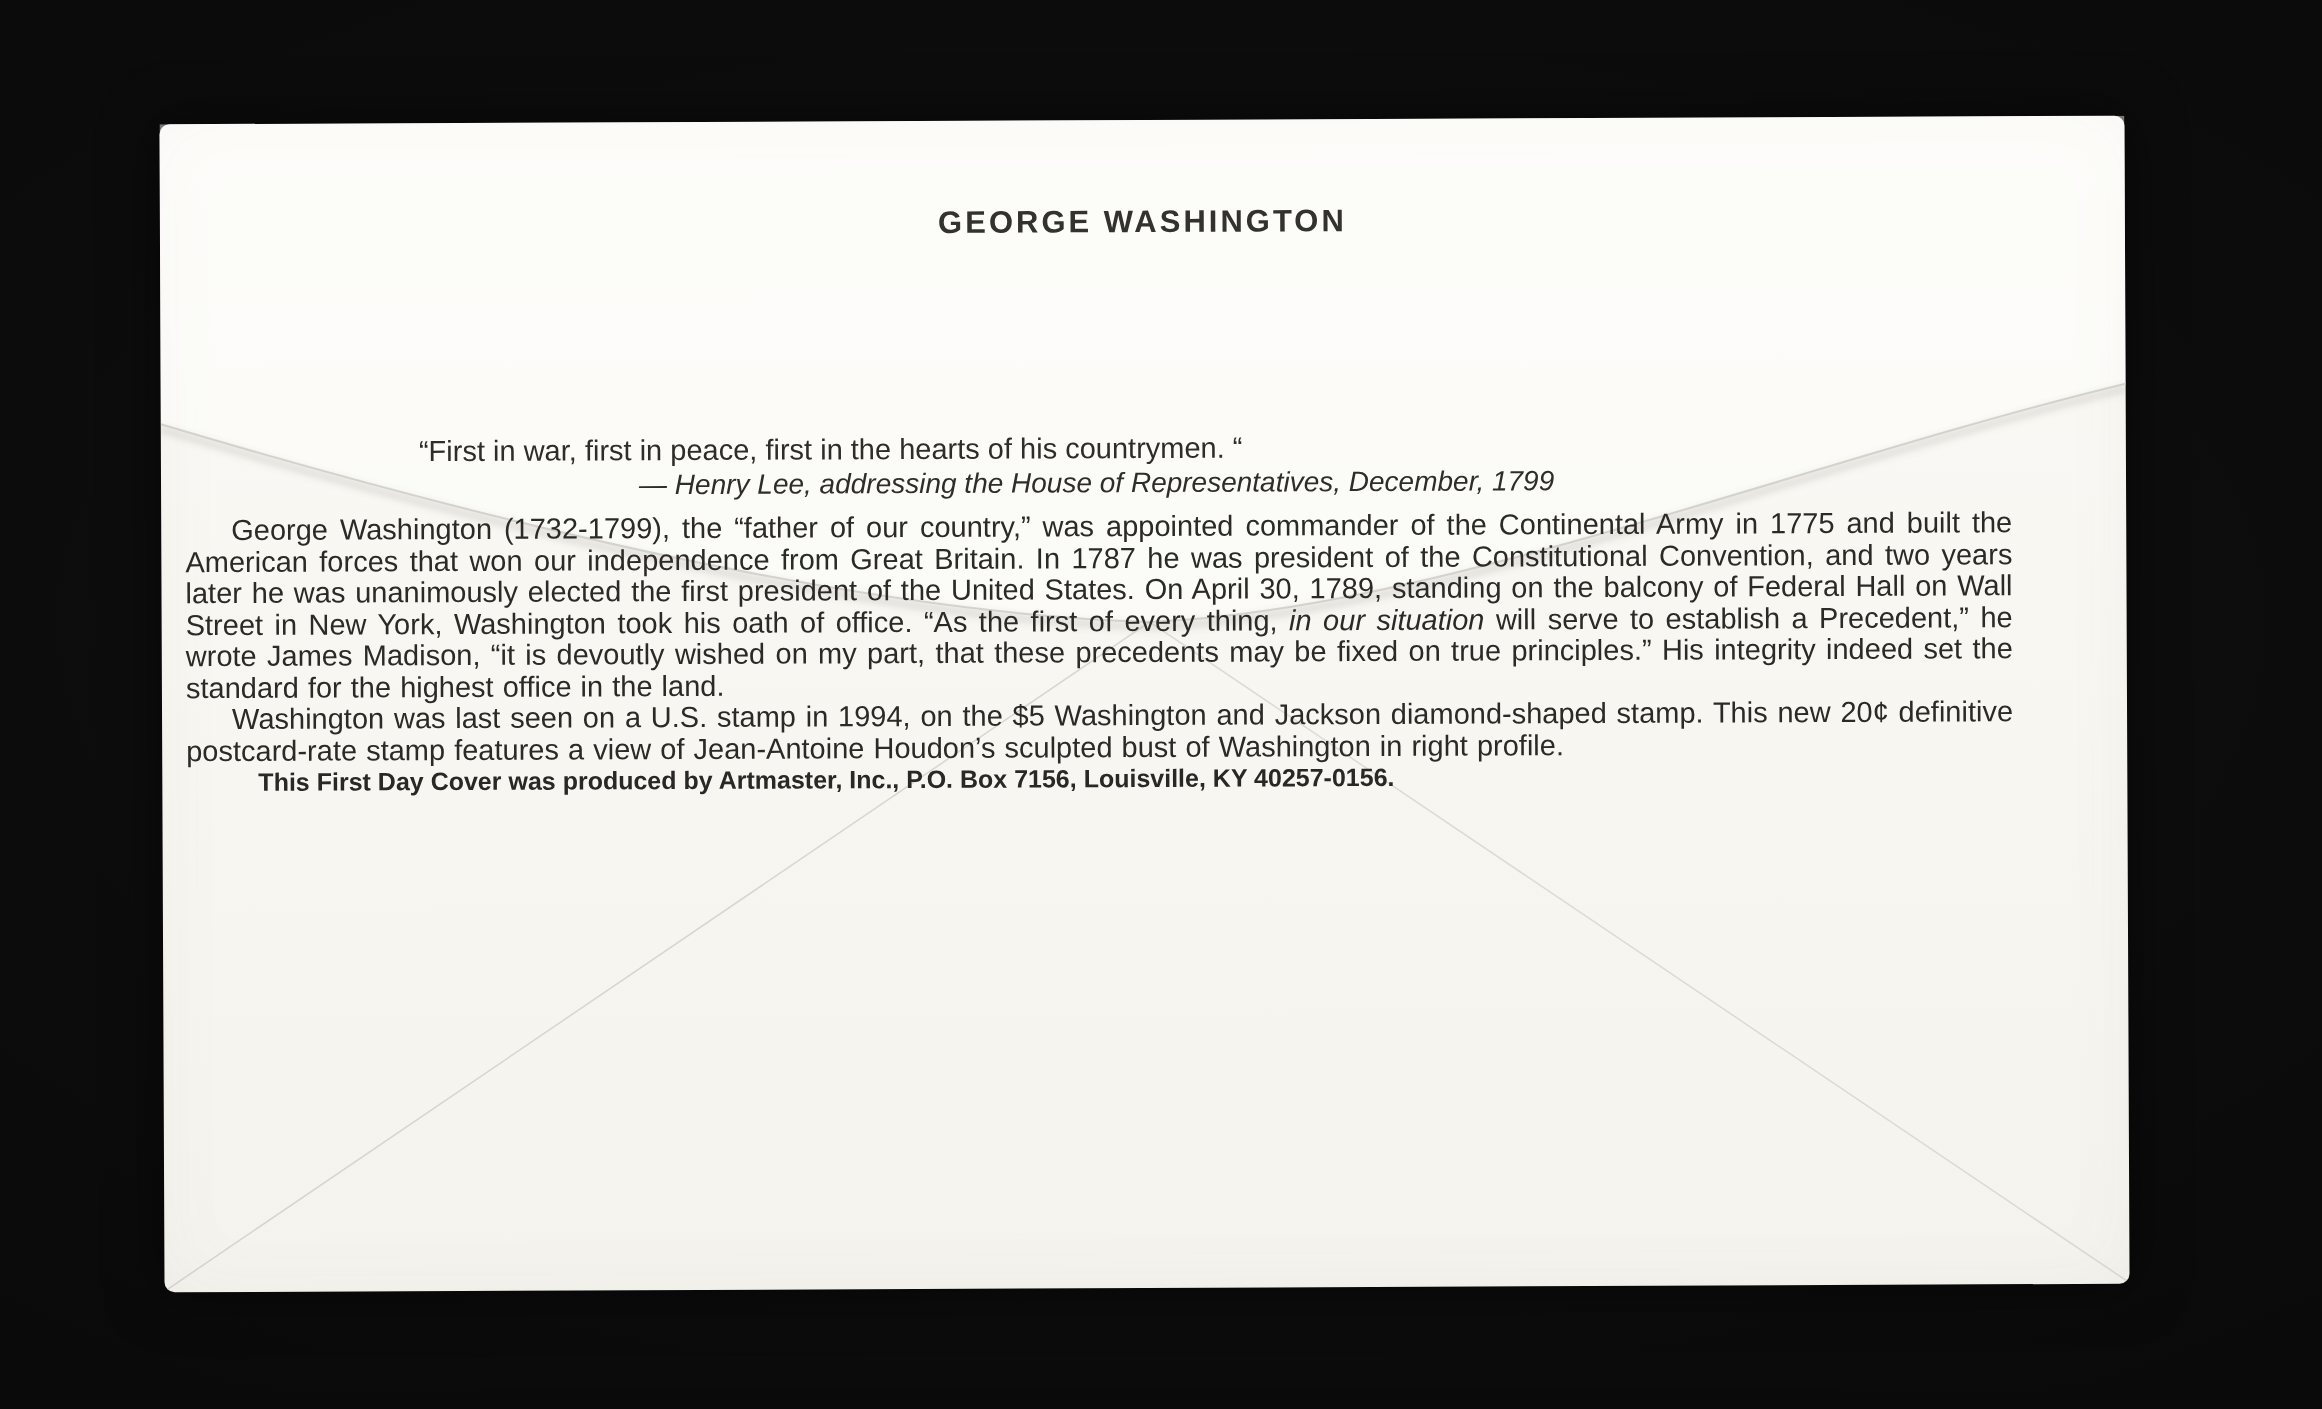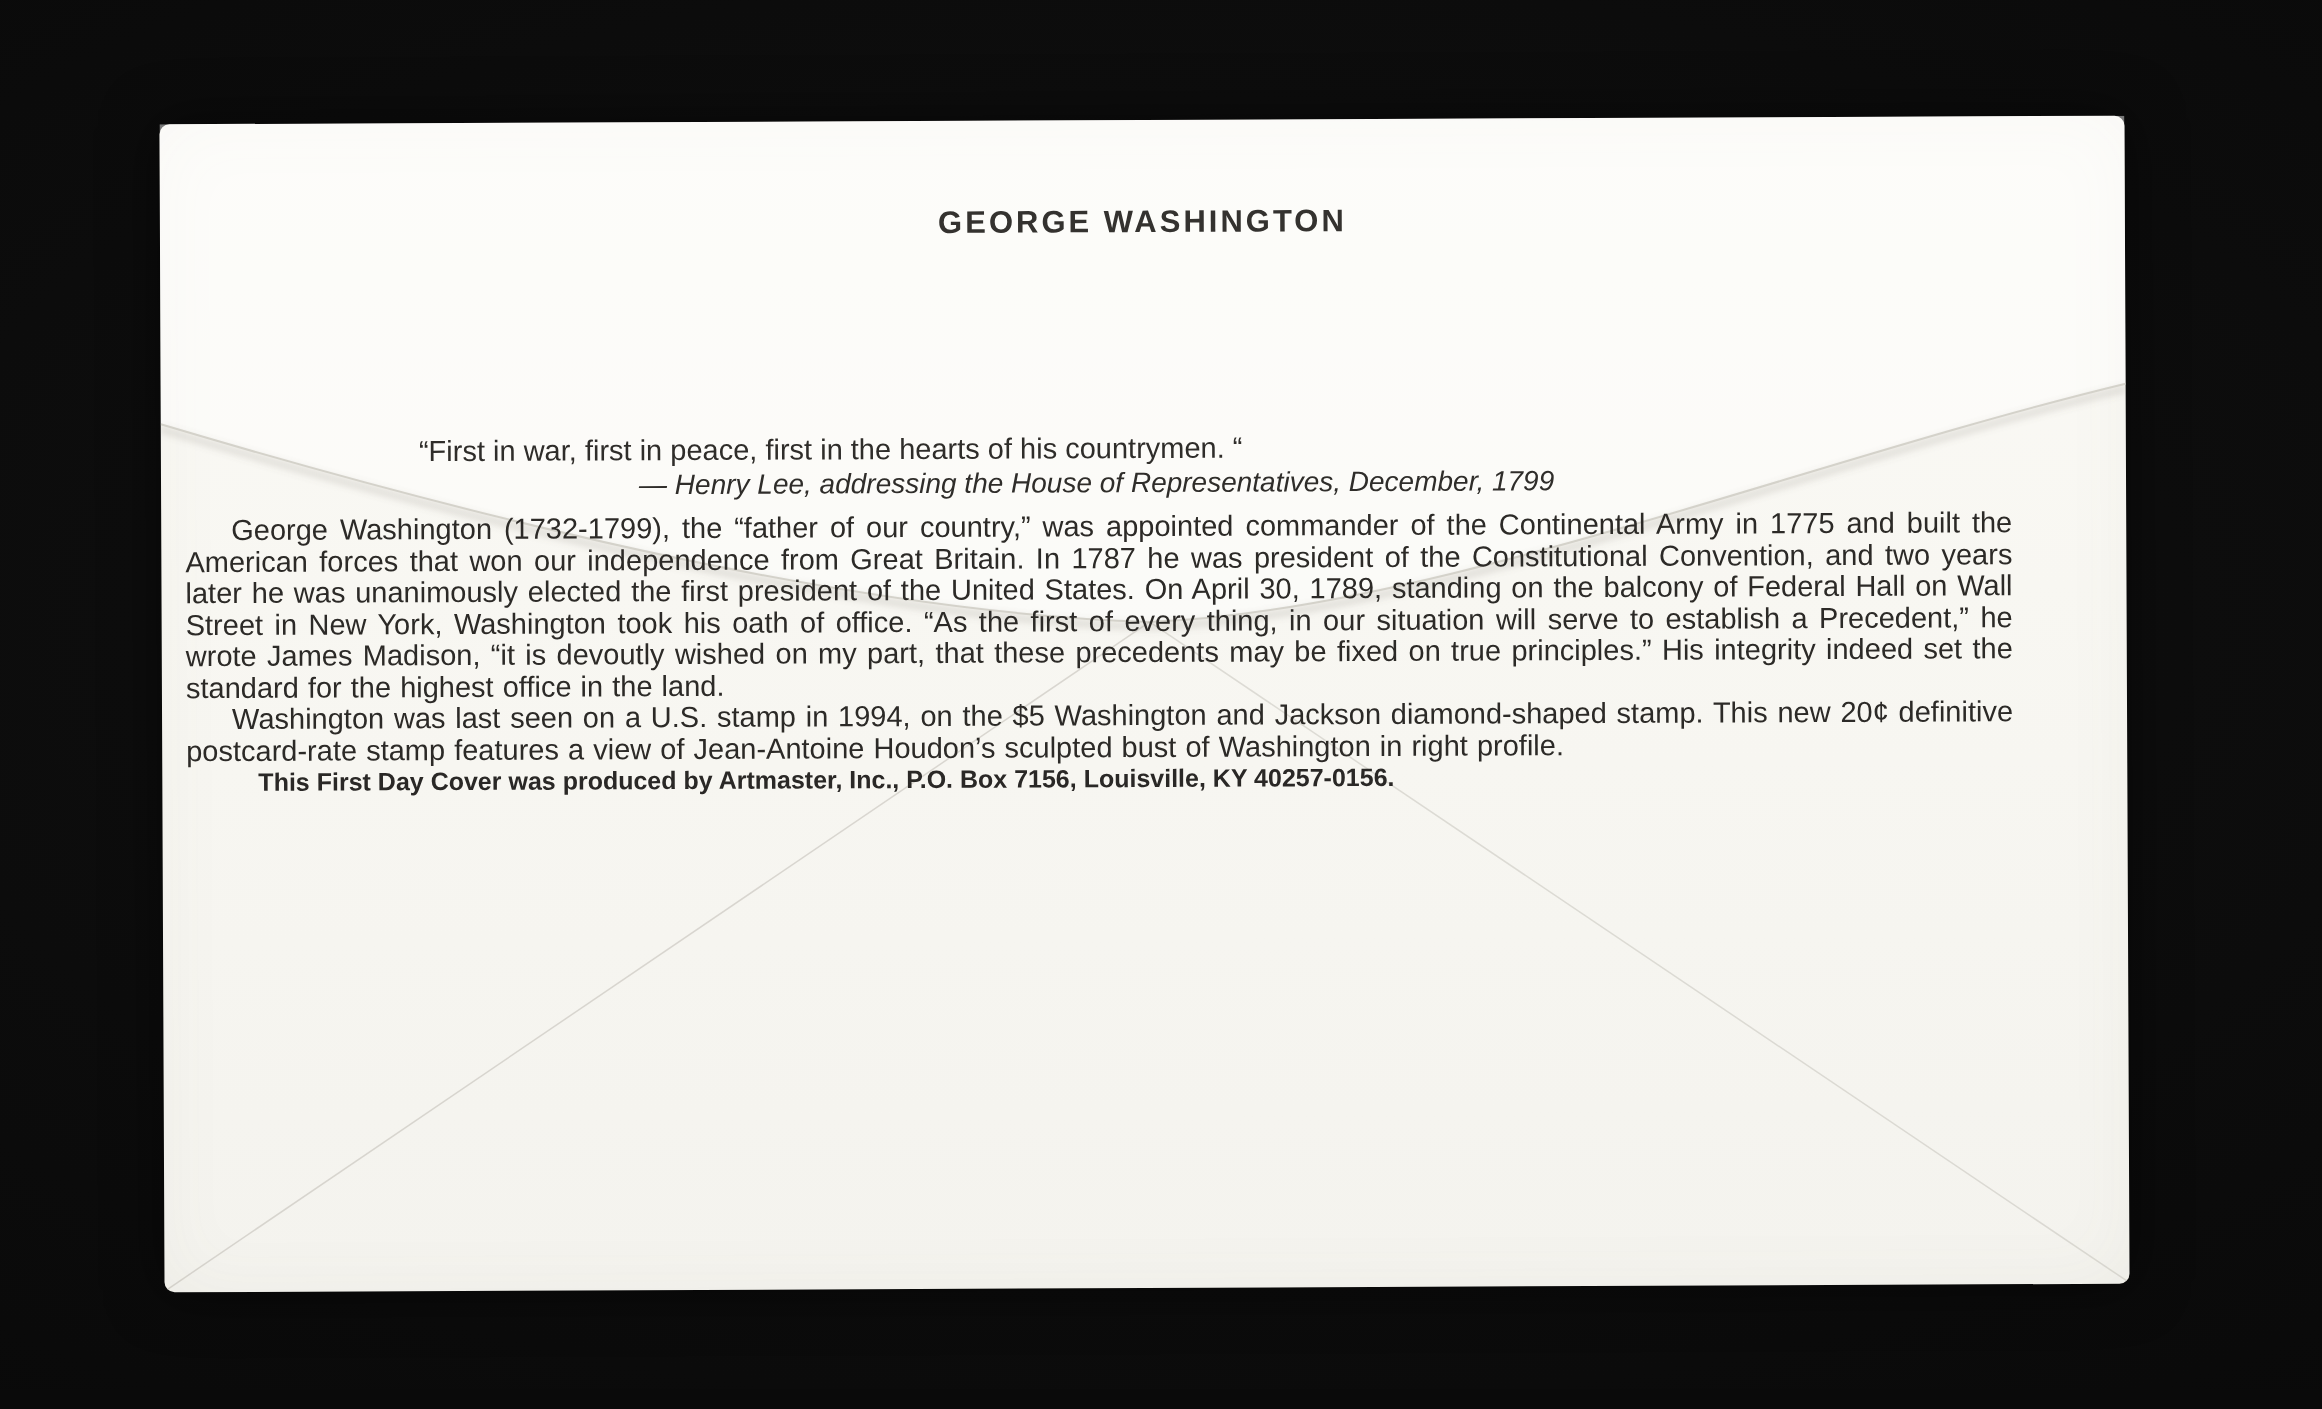--- a/index.html
+++ b/index.html
@@ -77,20 +77,21 @@
     font-size: 29px;
     line-height: 31.5px;
   }
   .bodyblock p.para {
     margin: 0;
     text-align: justify;
     text-indent: 46px;
     word-spacing: 1px;
   }
   .it {
+    font-style: italic;
   }
   .producer {
     margin: 0;
     font-weight: 700;
     font-size: 25px;
     line-height: 31.5px;
     text-indent: 72px;
     color: #2a2826;
   }
 </style>

